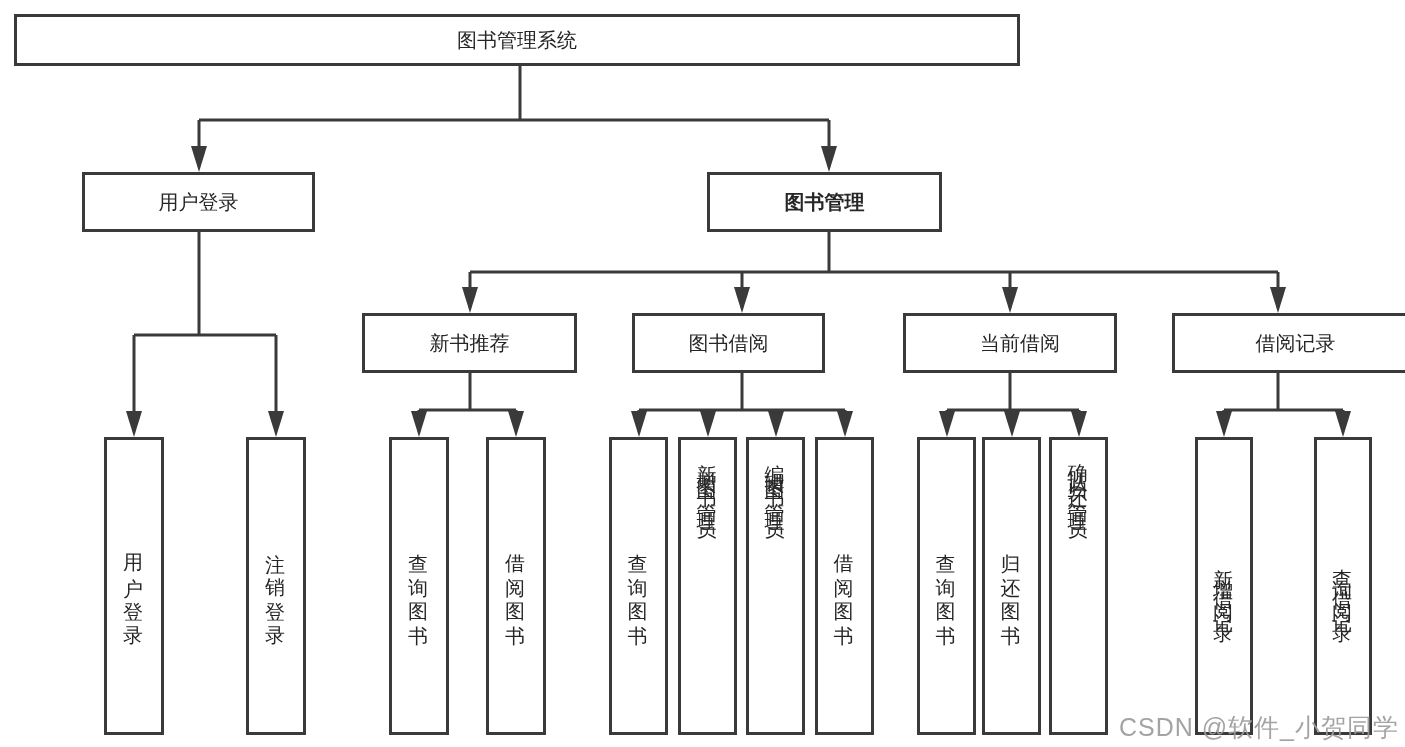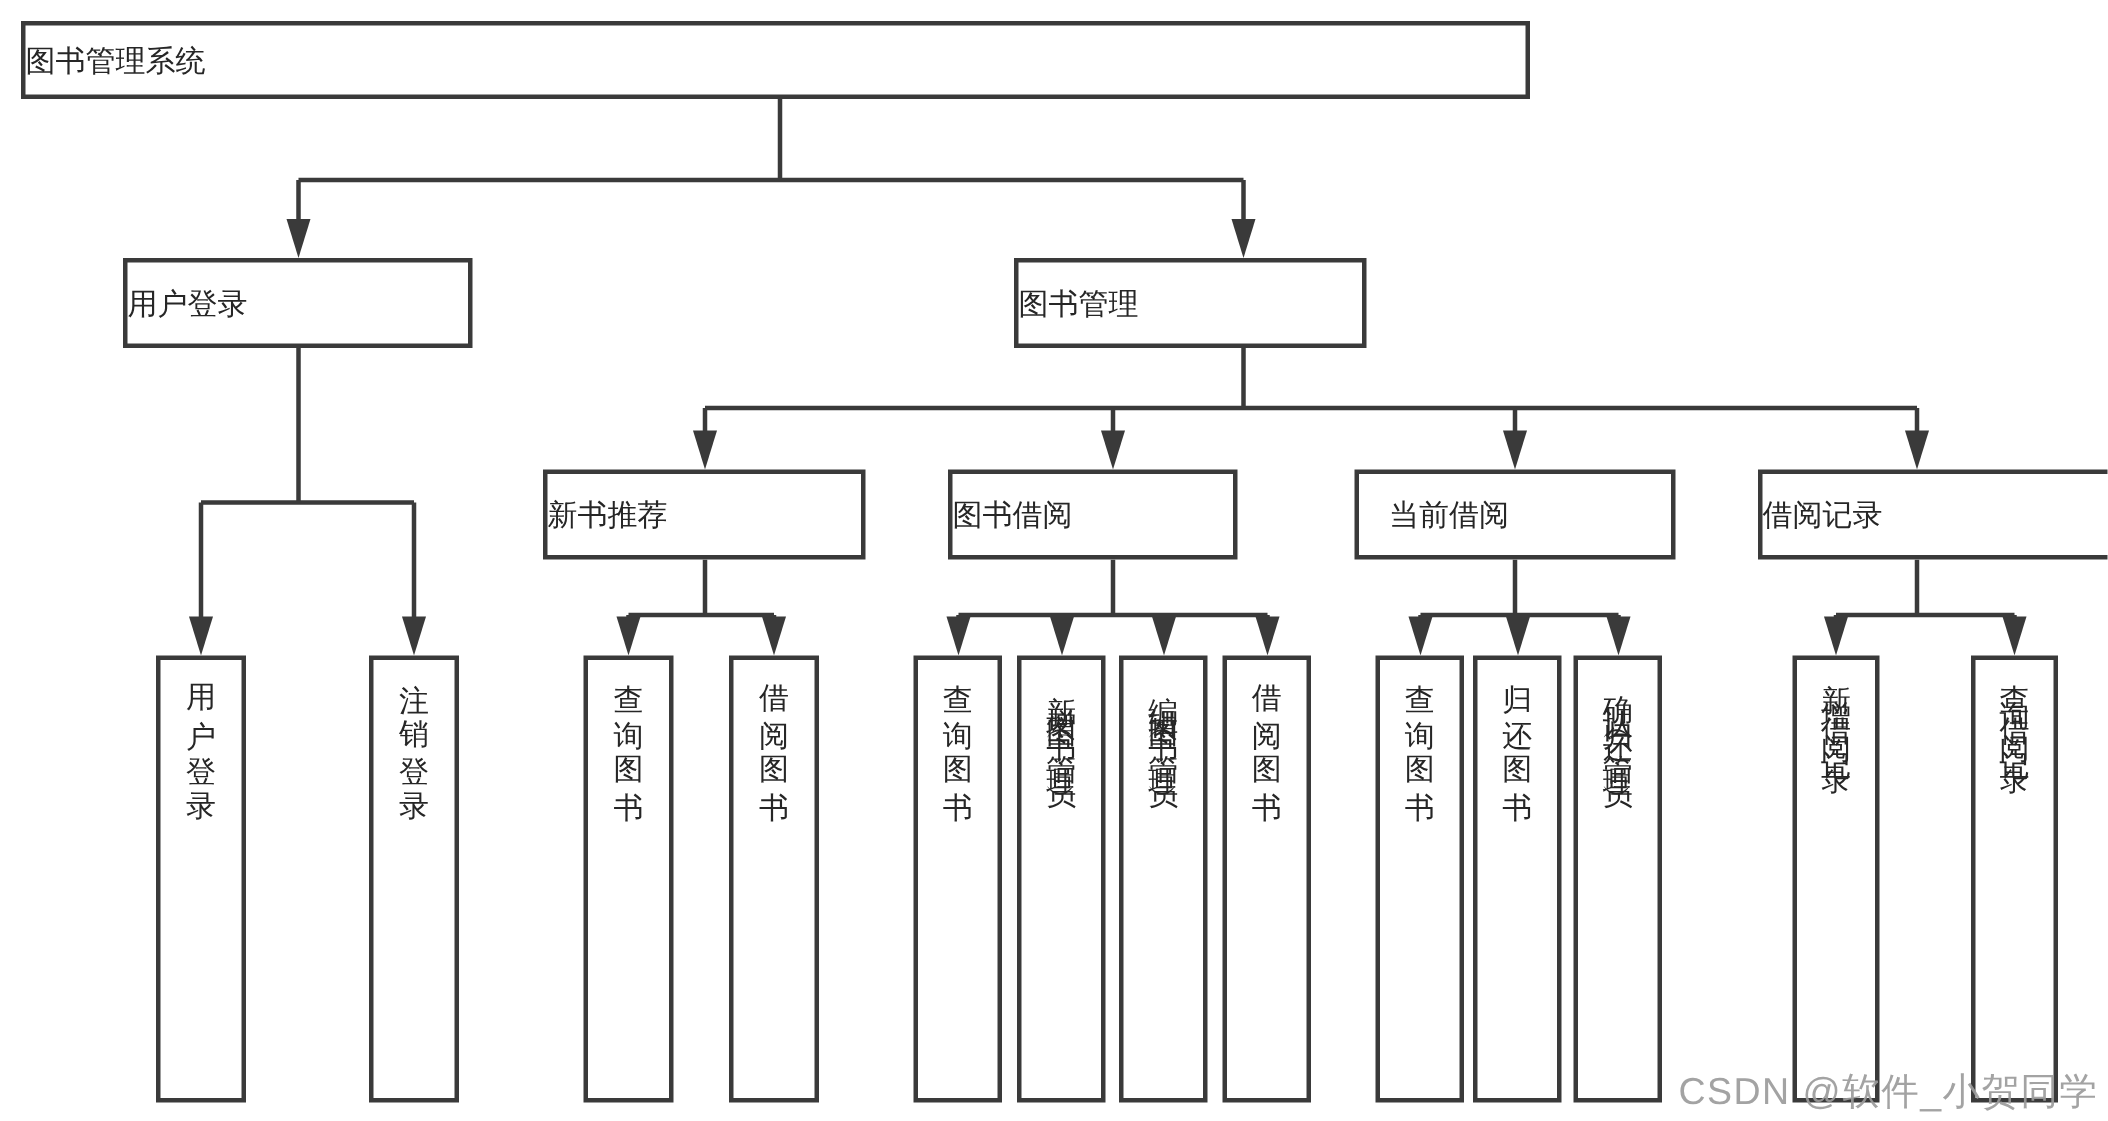--- a/index.html
+++ b/index.html
@@ -23,21 +23,21 @@
     top: 0;
     z-index: 0;
   }
   .box {
     position: absolute;
     box-sizing: border-box;
     background: #ffffff;
     border: 3px solid #3a3a3a;
     display: flex;
     align-items: center;
-    justify-content: flex-start;
+    justify-content: center;
     font-size: 20px;
     color: #262626;
     z-index: 1;
     white-space: nowrap;
   }
   
   .vbox {
     writing-mode: vertical-rl;
     text-orientation: mixed;
     top: 437px;
@@ -109,21 +109,21 @@
     </g>
   </svg>
 
   <div class="box" style="left:14px; top:14px; width:1006px; height:52px;">
     <span>图书管理系统</span>
   </div>
 
   <div class="box" style="left:82px; top:172px; width:233px; height:60px;">
     <span>用户登录</span>
   </div>
-  <div class="box" style="left:676px; top:172px; width:235px; height:60px;">
+  <div class="box" style="left:707px; top:172px; width:235px; height:60px;font-weight:bold;">
     <span>图书管理</span>
   </div>
 
   <div class="box" style="left:362px; top:313px; width:215px; height:60px;">
     <span>新书推荐</span>
   </div>
   <div class="box" style="left:632px; top:313px; width:193px; height:60px;">
     <span>图书借阅</span>
   </div>
   <div class="box" style="left:903px; top:313px; width:214px; height:60px;padding-left:20px;">

